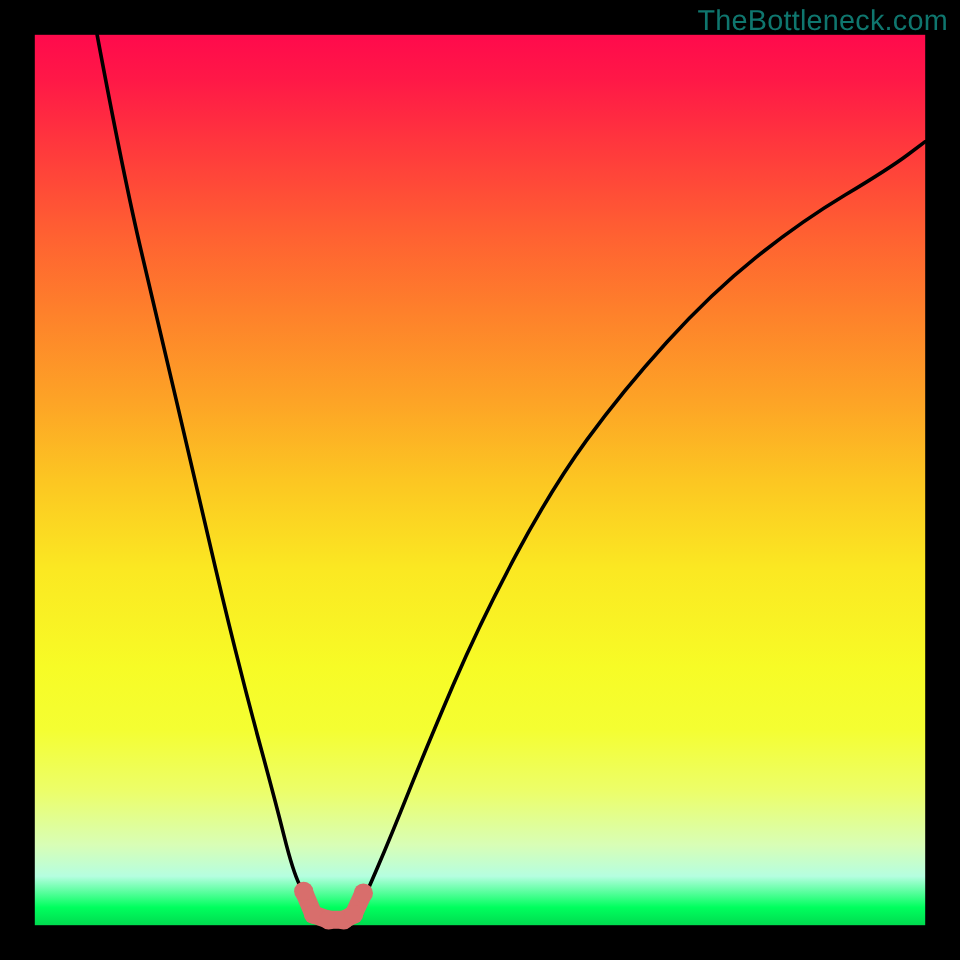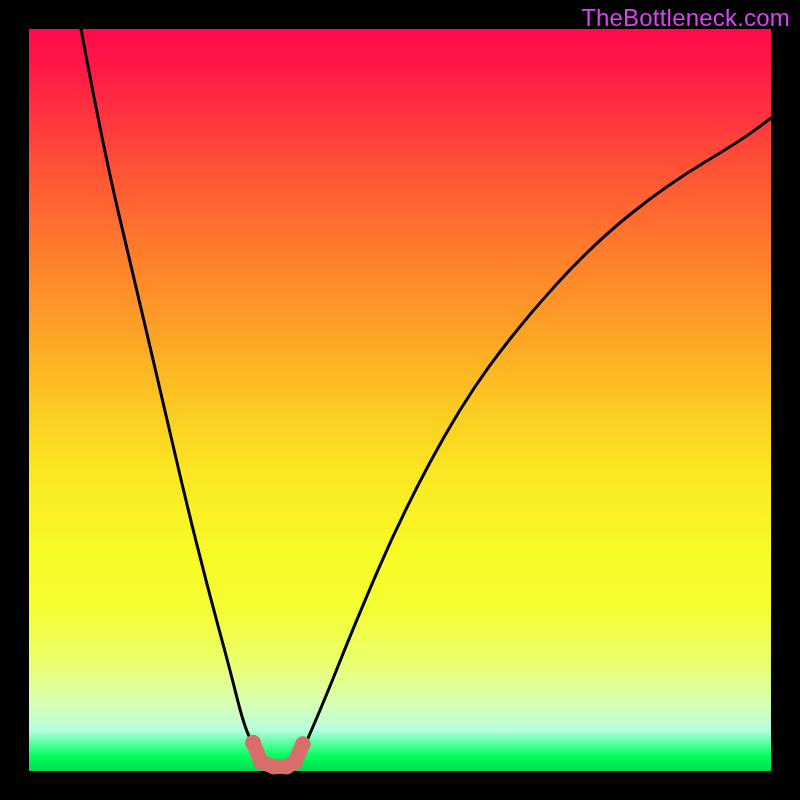--- a/index.html
+++ b/index.html
@@ -32,21 +32,21 @@
       #d8feb6 91%,
       #b5fee0 94.5%,
       #00ff5e 98%,
       #00db4f 100%
     );
   }
   .attribution {
     position: absolute;
     top: 4px;
     right: 10px;
-    color: #d946ef;
+    color: #0f766e;
     font-size: 24px;
     font-weight: 400;
     letter-spacing: 0.2px;
     font-family: Arial, Helvetica, sans-serif;
     user-select: none;
   }
   svg.curves {
     position: absolute;
     left: 0;
     top: 0;

